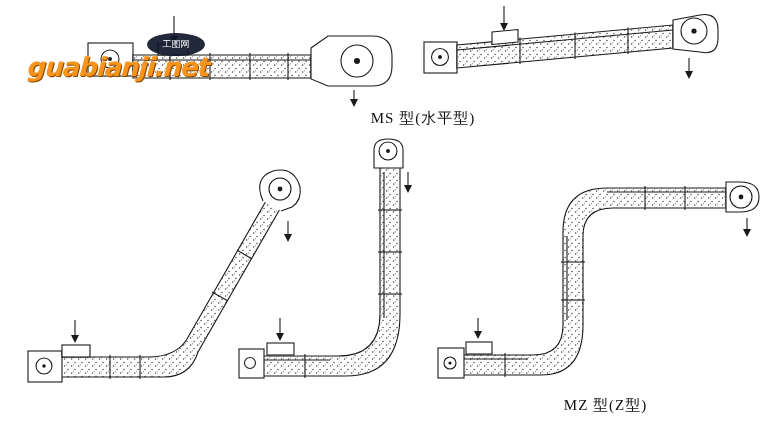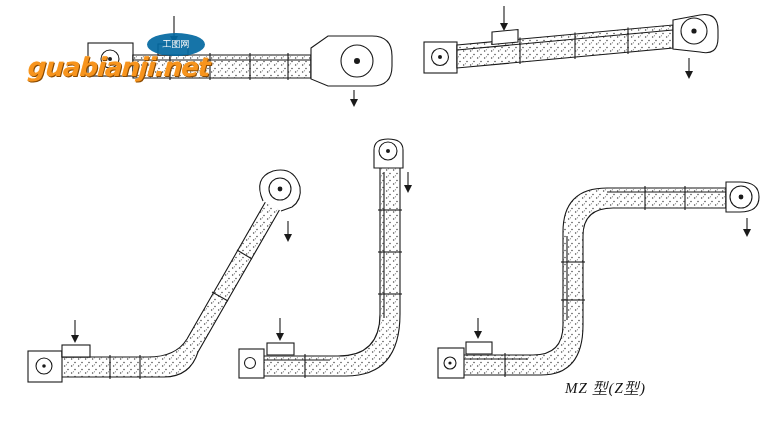--- a/index.html
+++ b/index.html
@@ -7,31 +7,31 @@
     position:relative;width:776px;height:431px;background:#ffffff;
     overflow:hidden;font-family:"Liberation Serif", serif;
   }
   .diagram-svg{position:absolute;left:0;top:0;}
   .caption{
     position:absolute;font-size:15px;color:#111;text-align:center;
     letter-spacing:1px;white-space:nowrap;
   }
   .caption-ms{left:348px;top:109px;width:150px;}
   .caption-mc{left:143px;top:396px;width:135px;}
-  .caption-mz{left:538px;top:379px;width:135px;font-style:italic;}
+  .caption-mz{left:538px;top:396px;width:135px;}
   .watermark{
     position:absolute;left:28px;top:52px;
     font-family:"DejaVu Sans", sans-serif;font-weight:bold;font-style:italic;
     font-size:26px;color:#f7941d;letter-spacing:-1px;
     text-shadow:1px 1px 0 #8a4a00, 0 0 1px #ffd28a;
     transform:skewX(-4deg);
   }
   .badge{
     position:absolute;left:147px;top:33px;width:58px;height:23px;
-    background:#0369a1;border-radius:50%;opacity:.92;
+    background:#0f172a;border-radius:50%;opacity:.92;
     display:flex;align-items:center;justify-content:center;
     color:#fff;font-family:"DejaVu Sans", sans-serif;font-size:9px;
   }
 </style>
 </head>
 <body>
 
 <div class="page">
 
   <svg class="diagram-svg" width="776" height="431" viewBox="0 0 776 431">
@@ -159,18 +159,19 @@
         <line x1="478" y1="318" x2="478" y2="332"></line>
         <path d="M474,331 L482,331 L478,339 Z" fill="#1a1a1a" stroke="none"></path>
       </g>
       <g>
         <line x1="747" y1="218" x2="747" y2="230"></line>
         <path d="M743,229 L751,229 L747,237 Z" fill="#1a1a1a" stroke="none"></path>
       </g>
     </g>
   </svg>
 
+  <div class="caption caption-ms">MS 型(水平型)</div>
   <div class="caption caption-mz">MZ 型(Z型)</div>
 
   <div class="watermark">guabianji.net</div>
   <div class="badge">工图网</div>
 
 </div>
 
 </body></html>

